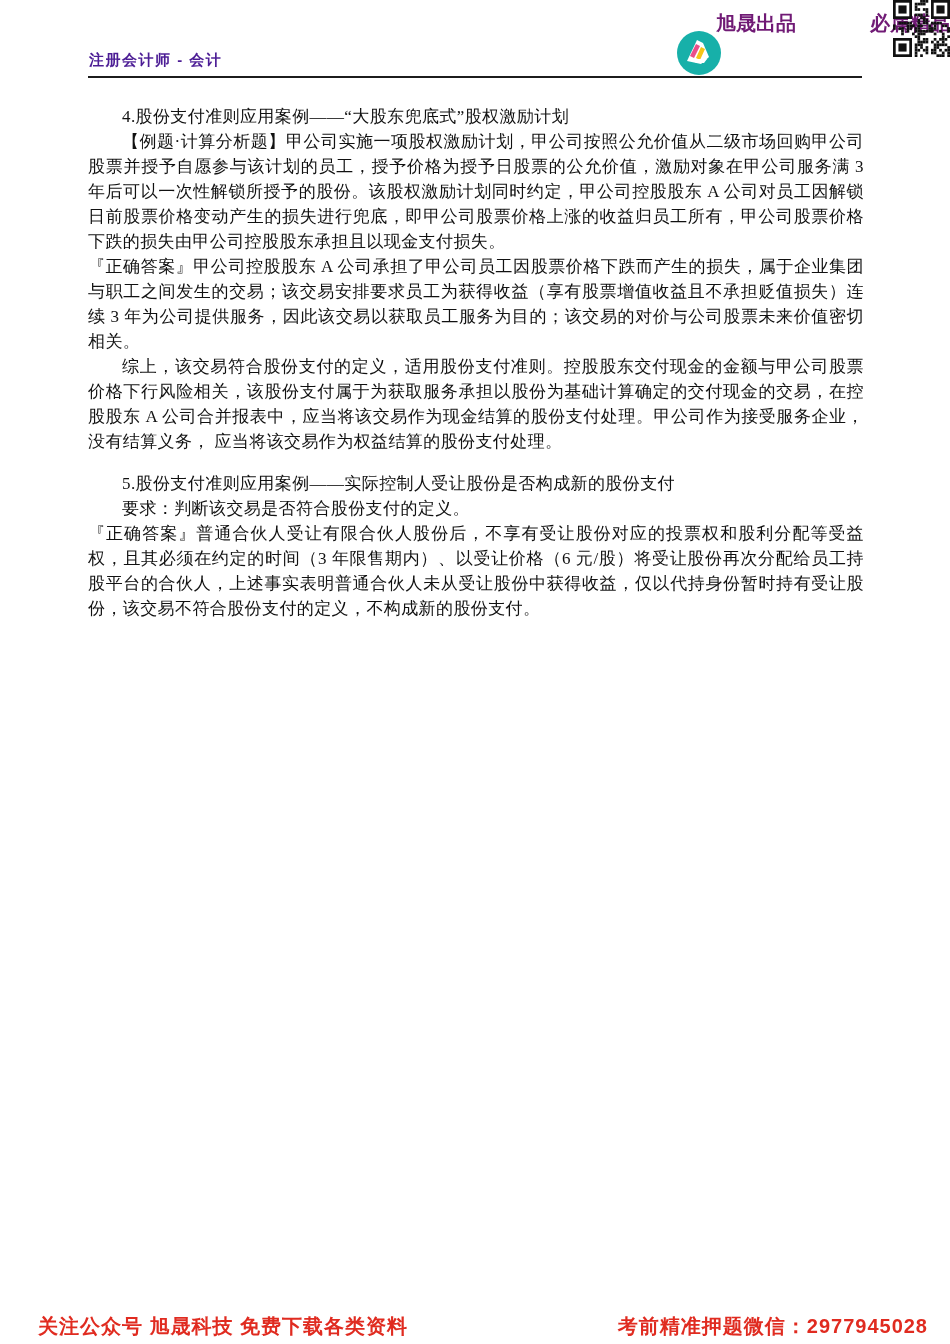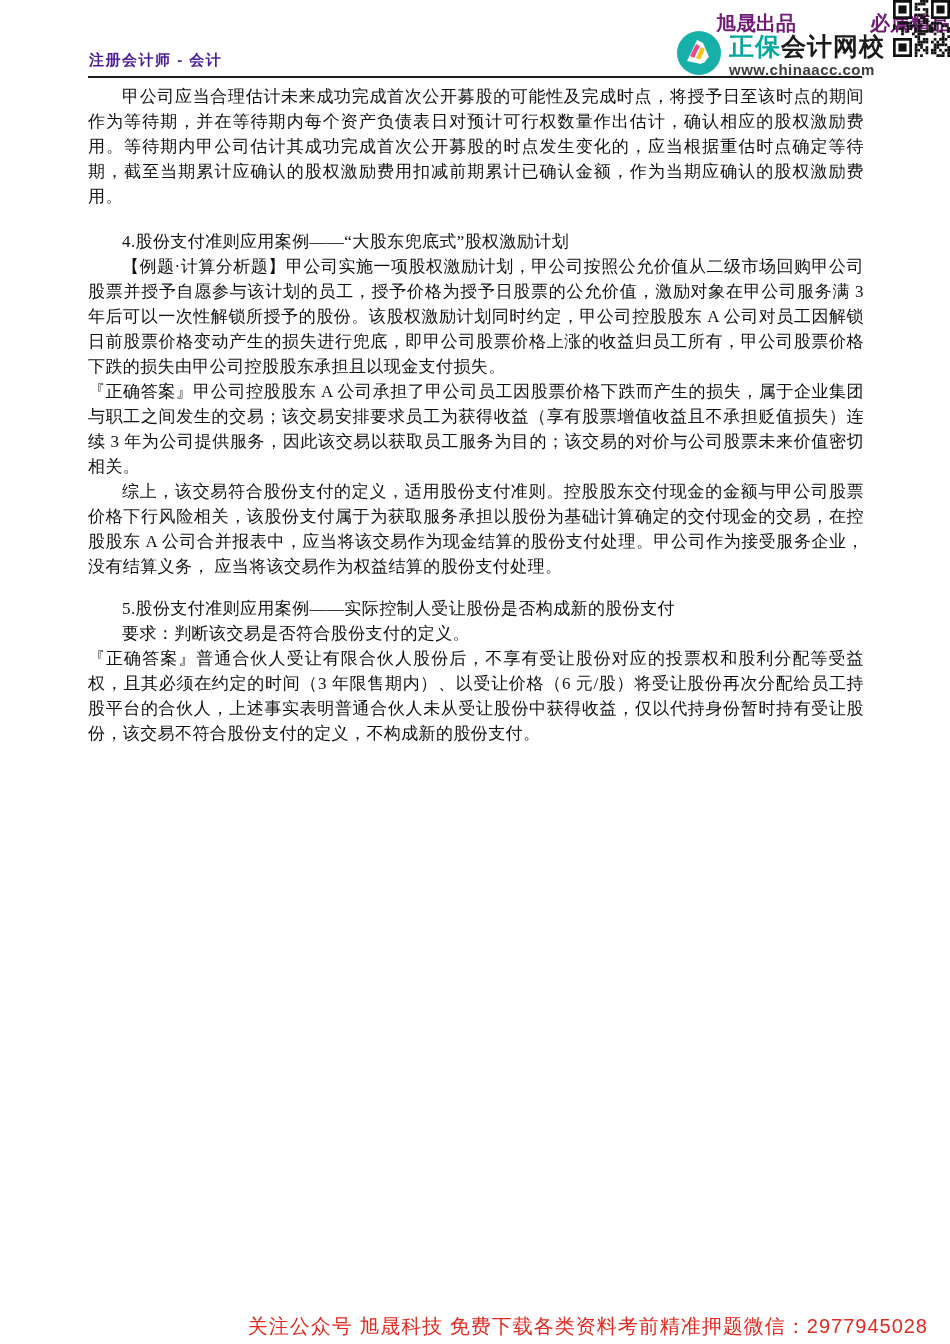--- a/index.html
+++ b/index.html
@@ -41,23 +41,23 @@
   }
   .content p{margin:0;}
   .content .indent{text-indent:2em;}
   .content .indent-lg{text-indent:2.6em;}
   .content .flush{text-indent:0;}
   .content .heading-1{text-indent:2em;margin-top:20px;}
   .content .heading-2{text-indent:2em;margin-top:17px;}
   
   .footer{
     position:absolute;left:38px;right:22px;bottom:4px;
-    display:flex;justify-content:flex-end;align-items:flex-end;
-    font-family:"Liberation Sans", sans-serif;font-weight:normal;
-    font-size:20px;color:#e02b20;letter-spacing:1px;
+    display:flex;justify-content:space-between;align-items:flex-end;
+    font-family:"Liberation Sans", sans-serif;font-weight:bold;
+    font-size:20px;color:#e02b20;letter-spacing:1px;gap:29px;
   }
 </style>
 </head>
 <body>
 
 <div class="promo-bar">
   <span>旭晟出品</span>
   <span>必属精品</span>
 </div>
 
@@ -204,31 +204,26 @@
 <div class="logo">
   <span>
     <svg width="46" height="46" viewBox="0 0 46 46" xmlns="http://www.w3.org/2000/svg">
       <circle cx="23" cy="23" r="22" fill="#17b0a9"></circle>
       <path d="M11 31 L21 10 L27 13 L33 27 L25 34 Z" fill="#ffffff"></path>
       <path d="M20 14 L24 16 L18 28 L14 26 Z" fill="#e94e8a"></path>
       <path d="M25 17 L29 19 L24 30 L20 28 Z" fill="#f5c518"></path>
       <path d="M17 29 L31 29 L28 33 L20 33 Z" fill="#ffffff"></path>
     </svg>
   </span>
-  <span class="logo-text">
-    <span class="logo-brand"><span class="teal">正保</span><span class="dark">会计网校</span></span>
-    <span class="logo-url">www.chinaacc.com</span>
-  </span>
 </div>
 
 <div class="doc-title">注册会计师 - 会计</div>
 <div class="header-rule"></div>
 
 <div class="content" id="content">
-    <p class="indent">甲公司应当合理估计未来成功完成首次公开募股的可能性及完成时点，将授予日至该时点的期间作为等待期，并在等待期内每个资产负债表日对预计可行权数量作出估计，确认相应的股权激励费用。等待期内甲公司估计其成功完成首次公开募股的时点发生变化的，应当根据重估时点确定等待期，截至当期累计应确认的股权激励费用扣减前期累计已确认金额，作为当期应确认的股权激励费用。</p>
     <p class="heading-1">4.股份支付准则应用案例——“大股东兜底式”股权激励计划</p>
     <p class="indent">【例题·计算分析题】甲公司实施一项股权激励计划，甲公司按照公允价值从二级市场回购甲公司股票并授予自愿参与该计划的员工，授予价格为授予日股票的公允价值，激励对象在甲公司服务满 3 年后可以一次性解锁所授予的股份。该股权激励计划同时约定，甲公司控股股东 A 公司对员工因解锁日前股票价格变动产生的损失进行兜底，即甲公司股票价格上涨的收益归员工所有，甲公司股票价格下跌的损失由甲公司控股股东承担且以现金支付损失。</p>
     <p class="flush">『正确答案』甲公司控股股东 A 公司承担了甲公司员工因股票价格下跌而产生的损失，属于企业集团与职工之间发生的交易；该交易安排要求员工为获得收益（享有股票增值收益且不承担贬值损失）连续 3 年为公司提供服务，因此该交易以获取员工服务为目的；该交易的对价与公司股票未来价值密切相关。</p>
     <p class="indent">综上，该交易符合股份支付的定义，适用股份支付准则。控股股东交付现金的金额与甲公司股票价格下行风险相关，该股份支付属于为获取服务承担以股份为基础计算确定的交付现金的交易，在控股股东 A 公司合并报表中，应当将该交易作为现金结算的股份支付处理。甲公司作为接受服务企业，没有结算义务， 应当将该交易作为权益结算的股份支付处理。</p>
     <p class="heading-2">5.股份支付准则应用案例——实际控制人受让股份是否构成新的股份支付</p>
     <p class="indent">要求：判断该交易是否符合股份支付的定义。</p>
     <p class="flush">『正确答案』普通合伙人受让有限合伙人股份后，不享有受让股份对应的投票权和股利分配等受益权，且其必须在约定的时间（3 年限售期内）、以受让价格（6 元/股）将受让股份再次分配给员工持股平台的合伙人，上述事实表明普通合伙人未从受让股份中获得收益，仅以代持身份暂时持有受让股份，该交易不符合股份支付的定义，不构成新的股份支付。</p>
   </div>
 
 <div class="footer">

